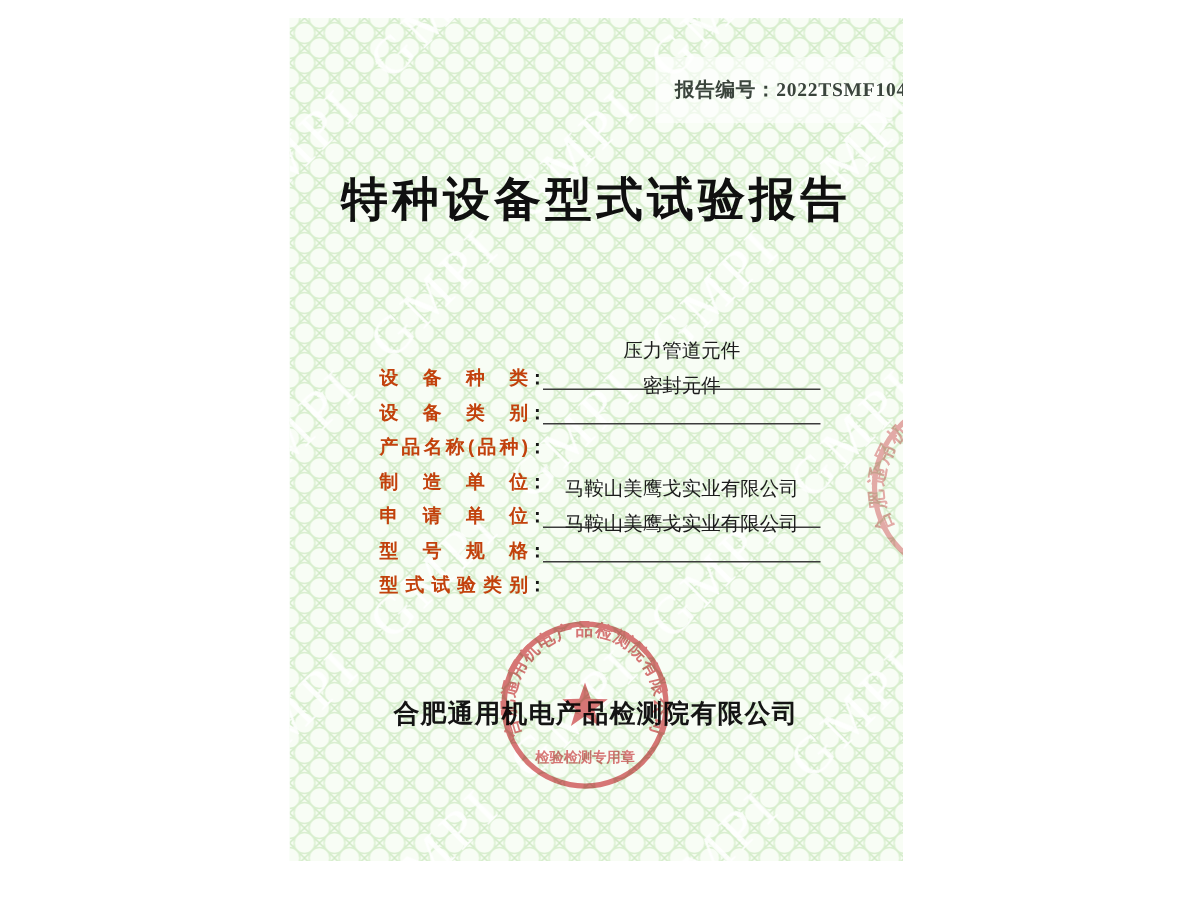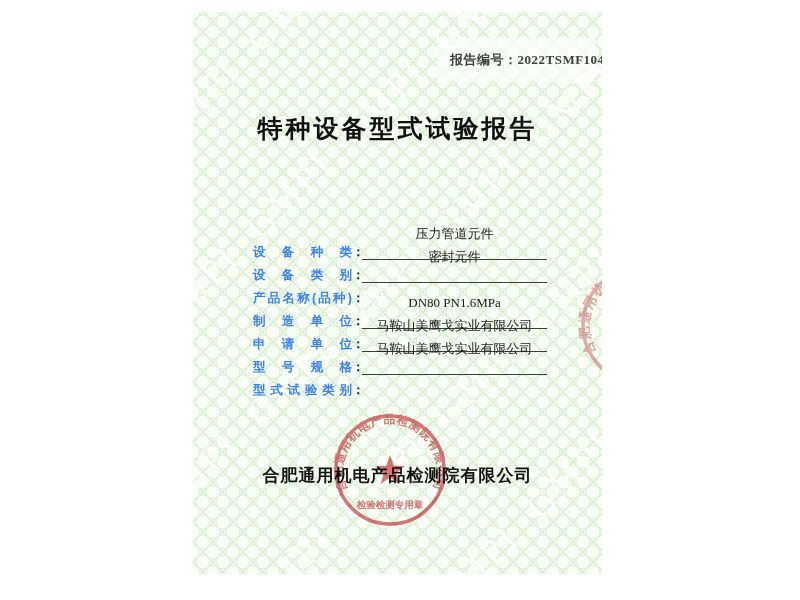--- a/index.html
+++ b/index.html
@@ -16,31 +16,31 @@
     position:absolute;left:244px;top:26px;width:158px;height:44px;
     background:rgba(255,255,255,0.6);z-index:2;
   }
   .report-line{
     position:absolute;left:13px;top:13px;white-space:nowrap;
     font-family:"Liberation Serif", serif;font-weight:bold;
     font-size:13px;color:#3a443c;letter-spacing:0.5px;
   }
   .doc-title{
     position:absolute;left:0;top:100px;width:100%;text-align:center;z-index:2;
-    font-size:25px;font-weight:bold;color:#101010;letter-spacing:3px;
+    font-size:31px;font-weight:bold;color:#101010;letter-spacing:3px;
     font-family:"Liberation Sans", sans-serif;
   }
   .fields{
     position:absolute;left:60px;top:233px;width:294px;z-index:2;
   }
   .field-row{
     display:flex;align-items:flex-end;height:15px;margin-bottom:8px;
   }
   .field-label{
-    width:99px;font-size:12.5px;font-weight:bold;color:#3b82f6;
+    width:99px;font-size:12.5px;font-weight:bold;color:#c2410c;
     text-align:justify;text-align-last:justify;line-height:15px;white-space:nowrap;
   }
   .field-colon{
     width:10px;font-size:12.5px;font-weight:bold;color:#161616;line-height:15px;
   }
   .field-value{
     flex:1;border-bottom:1px solid #3c3c3c;text-align:center;
     font-family:"Liberation Serif", serif;font-size:13px;color:#1c1c1c;
     line-height:16px;white-space:nowrap;padding-bottom:17px;
   }
@@ -98,21 +98,20 @@
         <span class="field-colon">：</span>
         <span class="field-value">密封元件</span>
       </div>
       <div class="field-row">
         <span class="field-label">产品名称(品种)</span>
         <span class="field-colon">：</span>
       </div>
       <div class="field-row">
         <span class="field-label">制造单位</span>
         <span class="field-colon">：</span>
-        <span class="field-value">DN80 PN1.6MPa</span>
       </div>
       <div class="field-row">
         <span class="field-label">申请单位</span>
         <span class="field-colon">：</span>
         <span class="field-value">马鞍山美鹰戈实业有限公司</span>
       </div>
       <div class="field-row">
         <span class="field-label">型号规格</span>
         <span class="field-colon">：</span>
         <span class="field-value">马鞍山美鹰戈实业有限公司</span>

